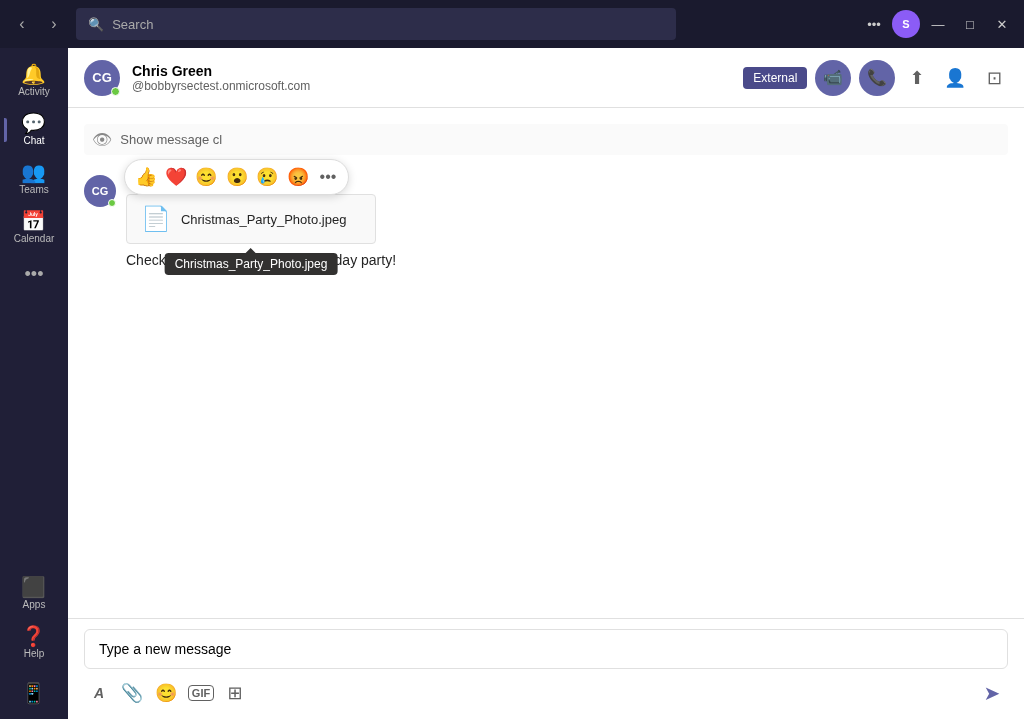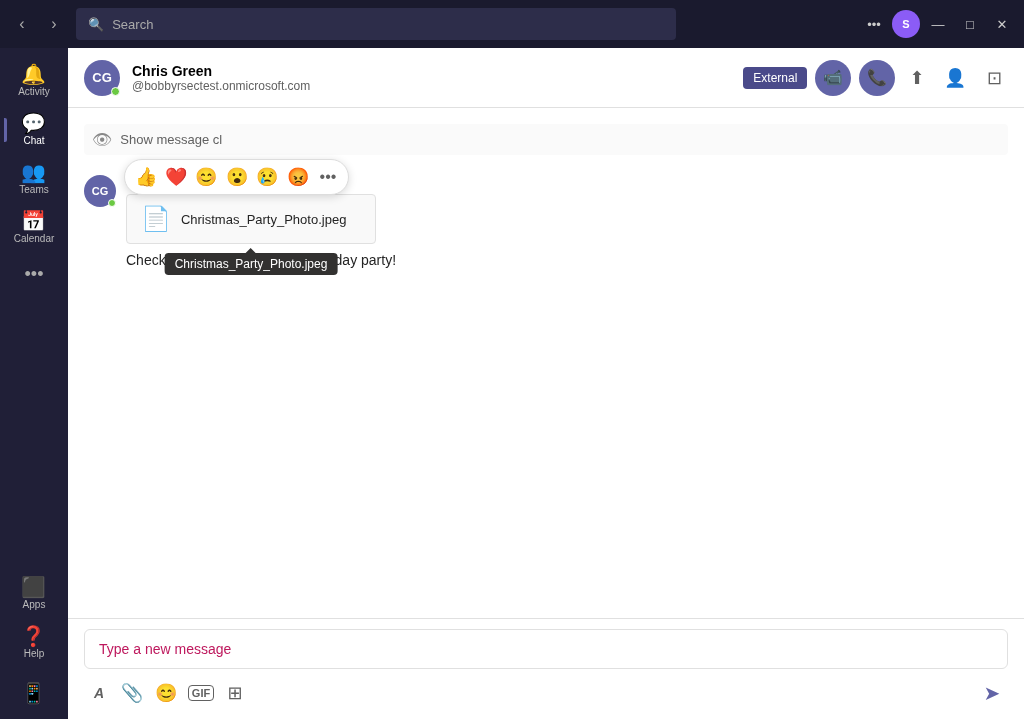--- a/index.html
+++ b/index.html
@@ -492,21 +492,21 @@
             </div>
 
             <div class="msg-text">Check out this photo from the holiday party!</div>
           </div>
         </div>
 
       </div>
 
       <div class="message-input-area">
         <div class="message-input-box">
-          <span style="color:#be185d; font-size:14px;">Type a new message</span>
+          <span style="color:#000000; font-size:14px;">Type a new message</span>
         </div>
         <div class="input-toolbar">
           <button class="input-tool-btn">
             <span style="font-size:14px; font-weight:bold; font-style:italic;">A</span>
           </button>
           <button class="input-tool-btn">
             <span>📎</span>
           </button>
           <button class="input-tool-btn">
             <span>😊</span>

